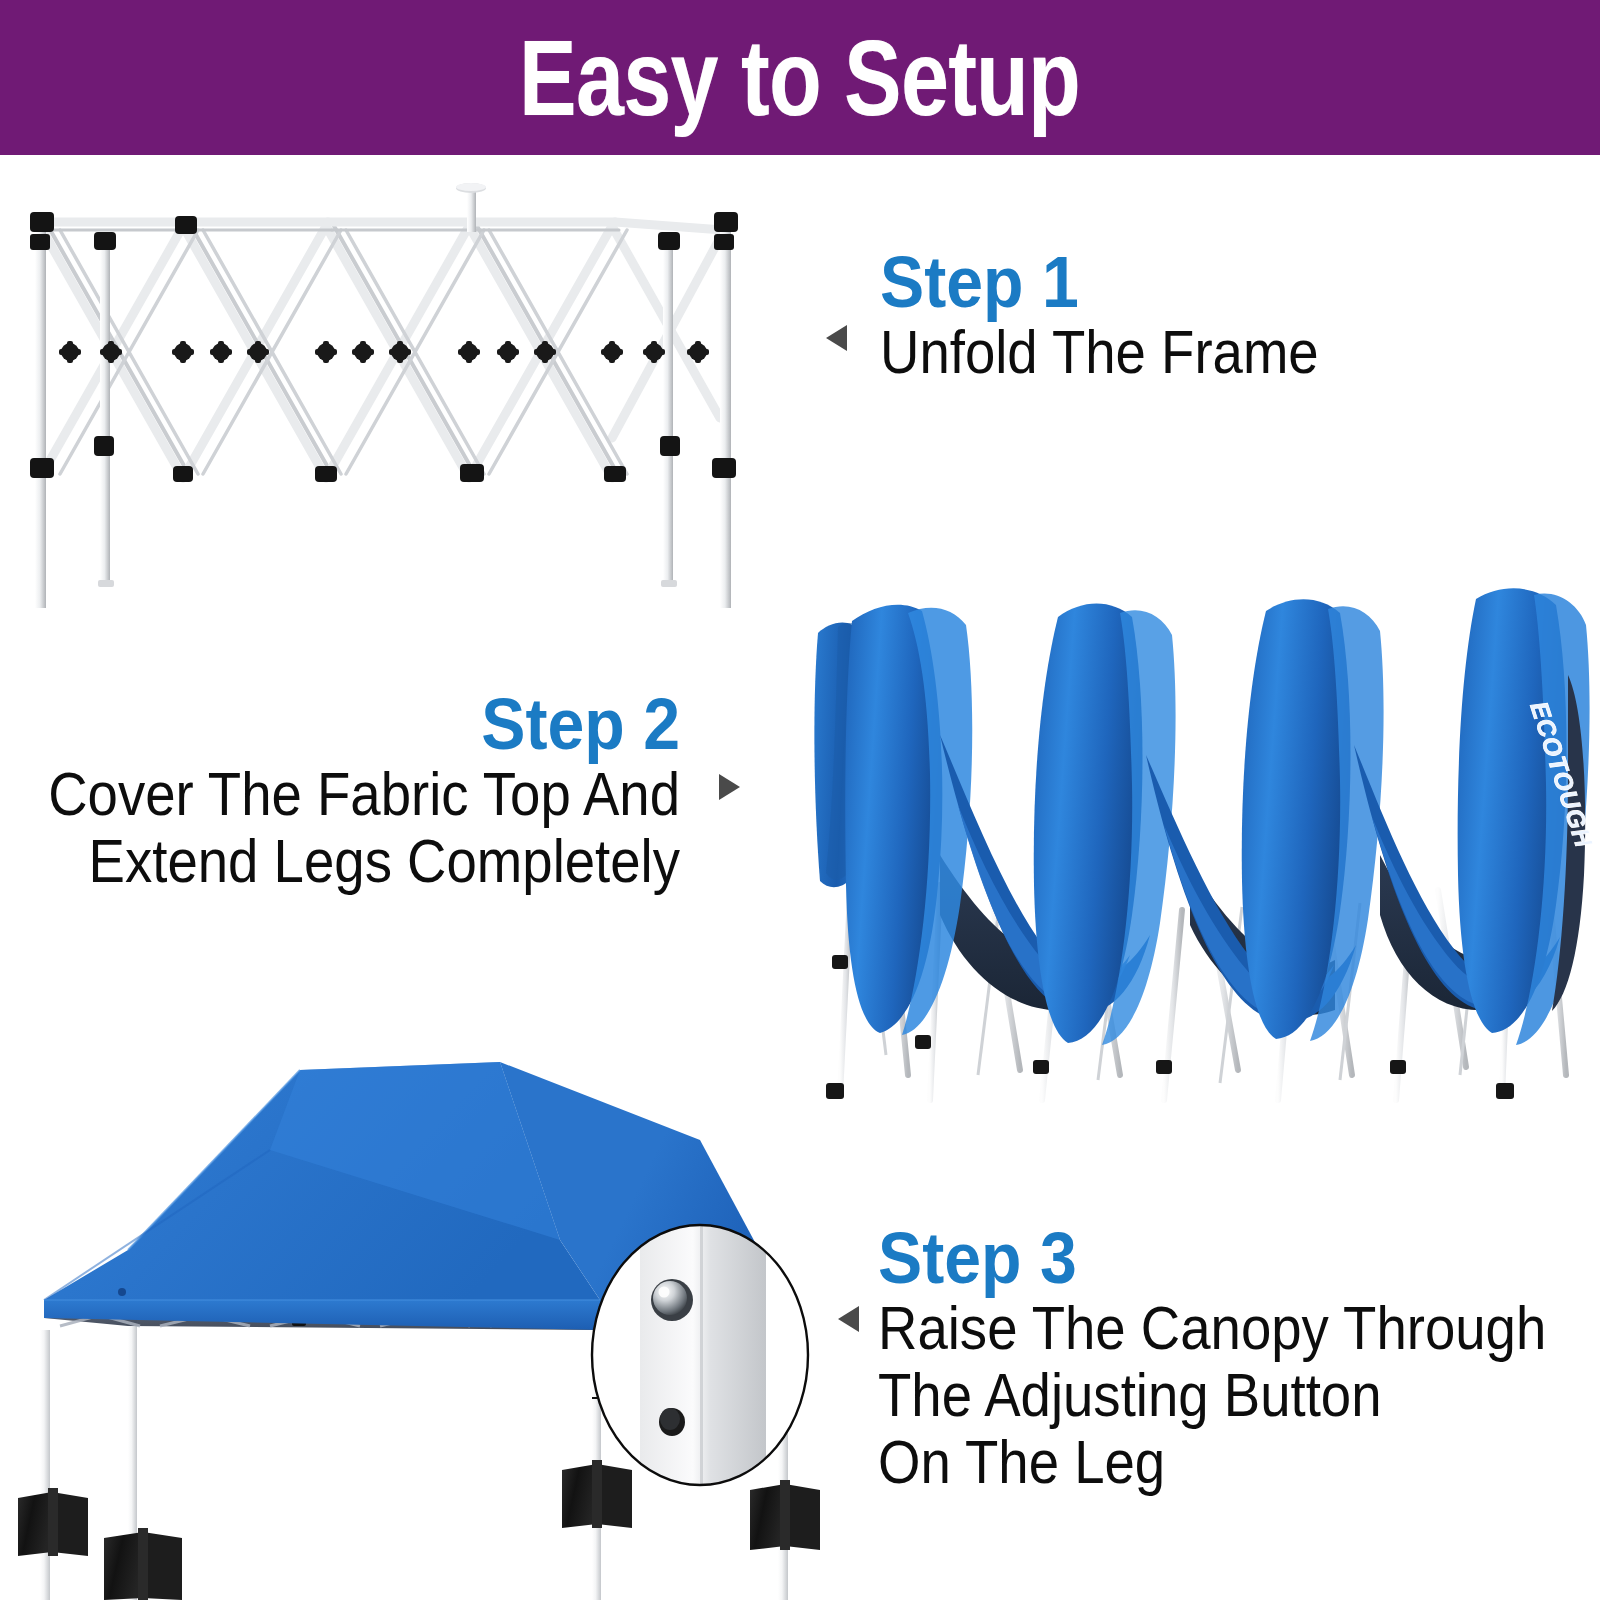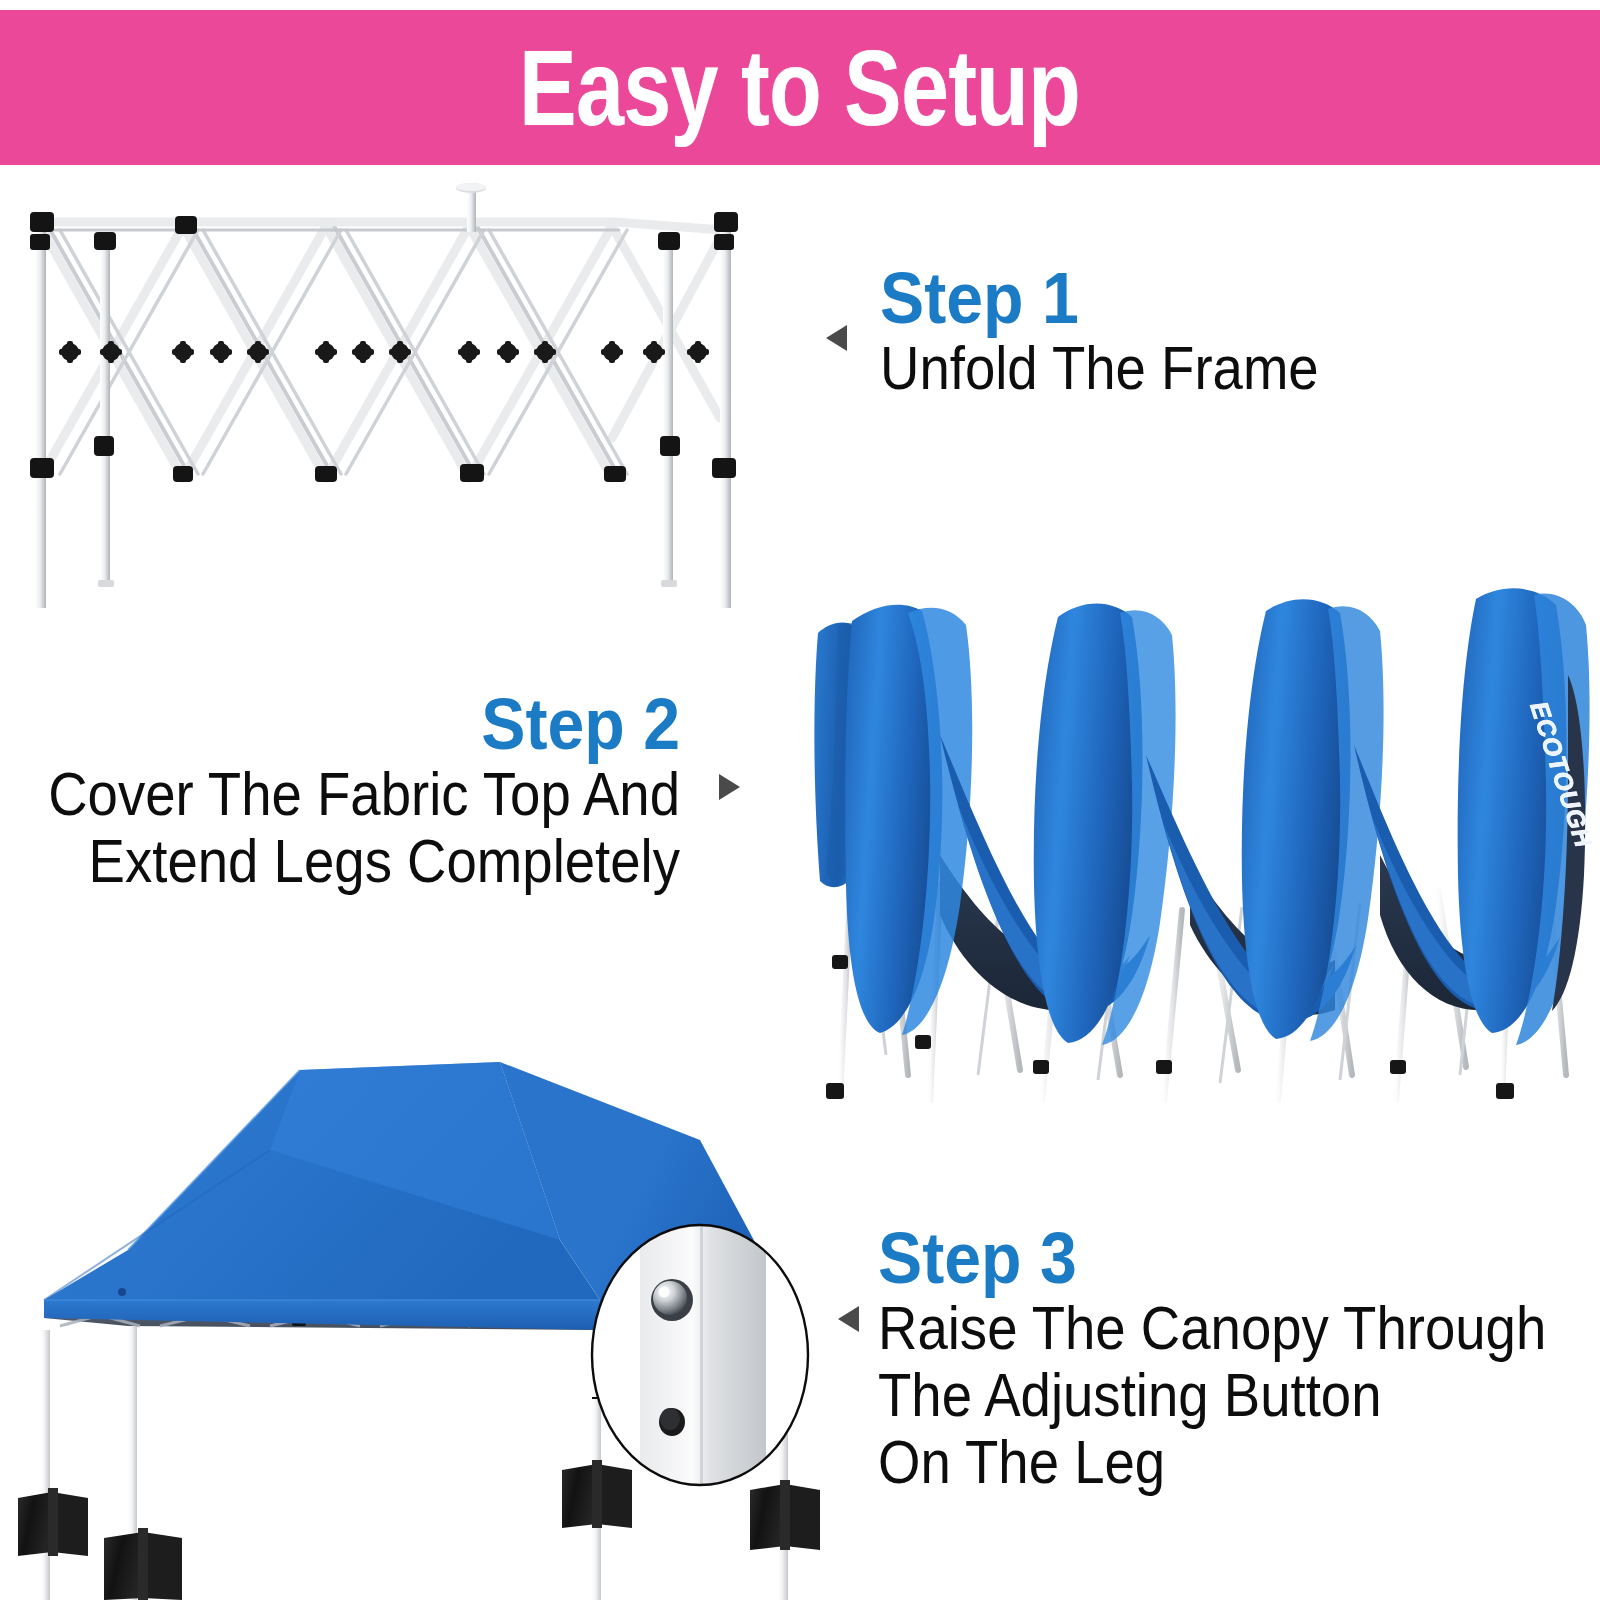--- a/index.html
+++ b/index.html
@@ -8,22 +8,22 @@
     background:#ffffff;
     font-family:"Liberation Sans", sans-serif;
     overflow:hidden;
     position:relative;
   }
   .page{position:relative;width:1600px;height:1600px;background:#fff;}
 
   
   .banner{
     position:absolute;left:0;top:0;width:1600px;height:155px;
-    background:#ec4899;
-    display:flex;align-items:center;justify-content:center;margin-top:10px;
+    background:#701a75;
+    display:flex;align-items:center;justify-content:center;
   }
   .banner-title{
     color:#ffffff;
     font-family:"Liberation Sans", sans-serif;
     font-weight:bold;
     font-size:108px;
     line-height:1;
     letter-spacing:-1px;
     transform:scaleX(0.80);
     transform-origin:center center;
@@ -38,21 +38,21 @@
     transform:scaleX(0.92);transform-origin:left center;white-space:nowrap;
   }
   .step-head.right{transform-origin:right center;}
   .step-body{
     color:#0d0d0d;font-size:62px;line-height:1.08;
     transform:scaleX(0.88);transform-origin:left top;white-space:nowrap;
   }
   .step-body.right{transform-origin:right top;text-align:right;}
   .step-body div{white-space:nowrap;}
 
-  #step1{left:880px;top:262px;}
+  #step1{left:880px;top:246px;}
   #step2{right:920px;top:688px;text-align:right;}
   #step3{left:878px;top:1222px;}
 
   
   .arrow{position:absolute;width:0;height:0;}
   .arrow-left{
     border-top:13px solid transparent;border-bottom:13px solid transparent;
     border-right:21px solid #4a4a4a;
   }
   .arrow-right{

